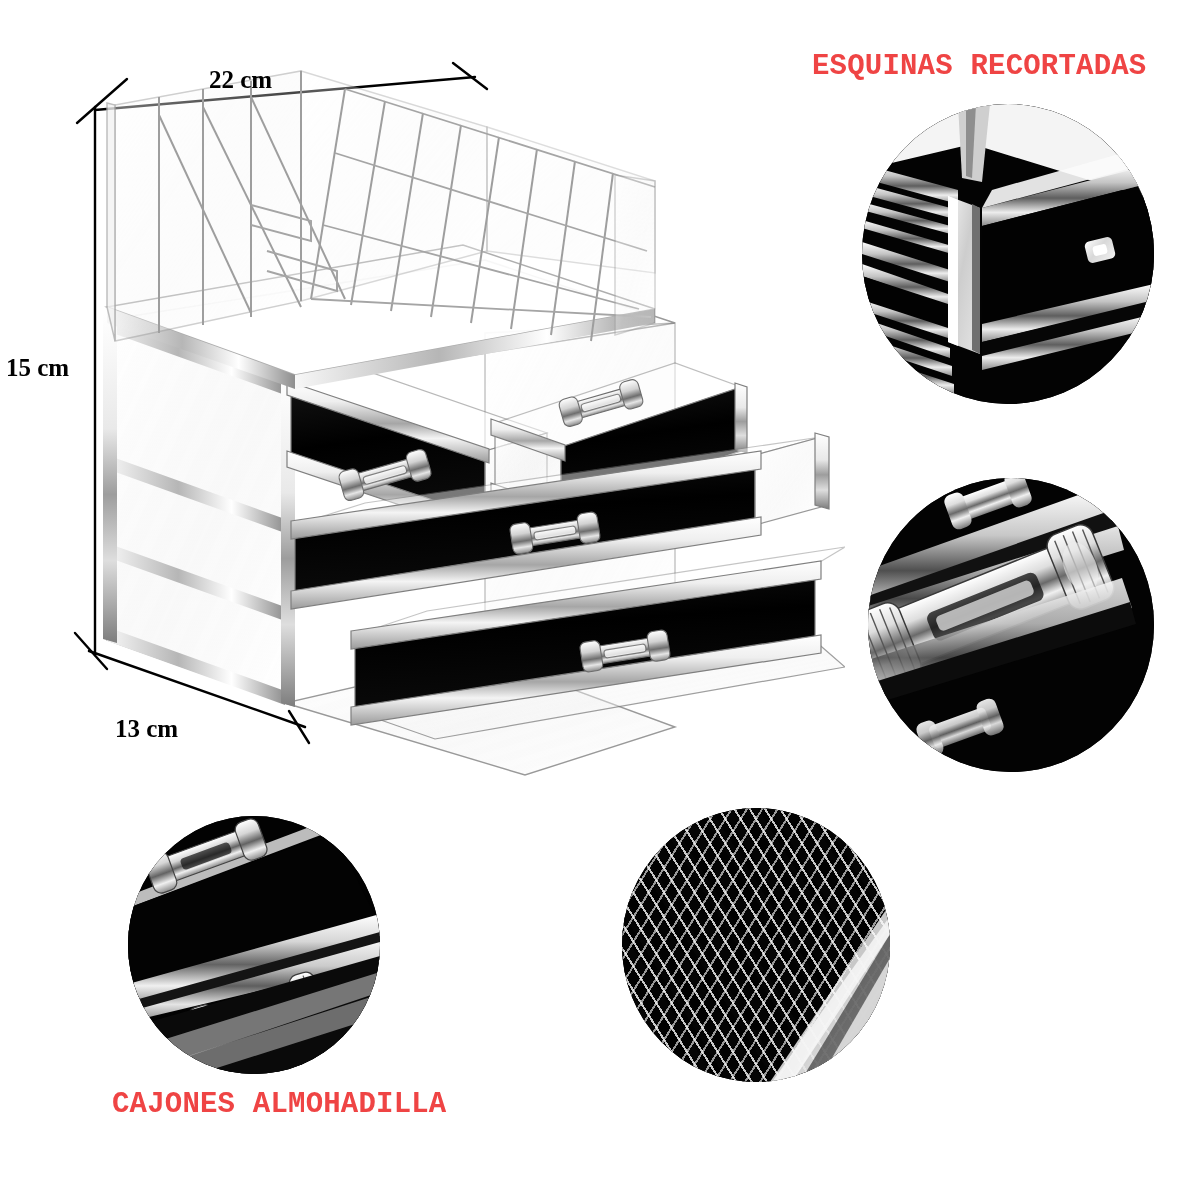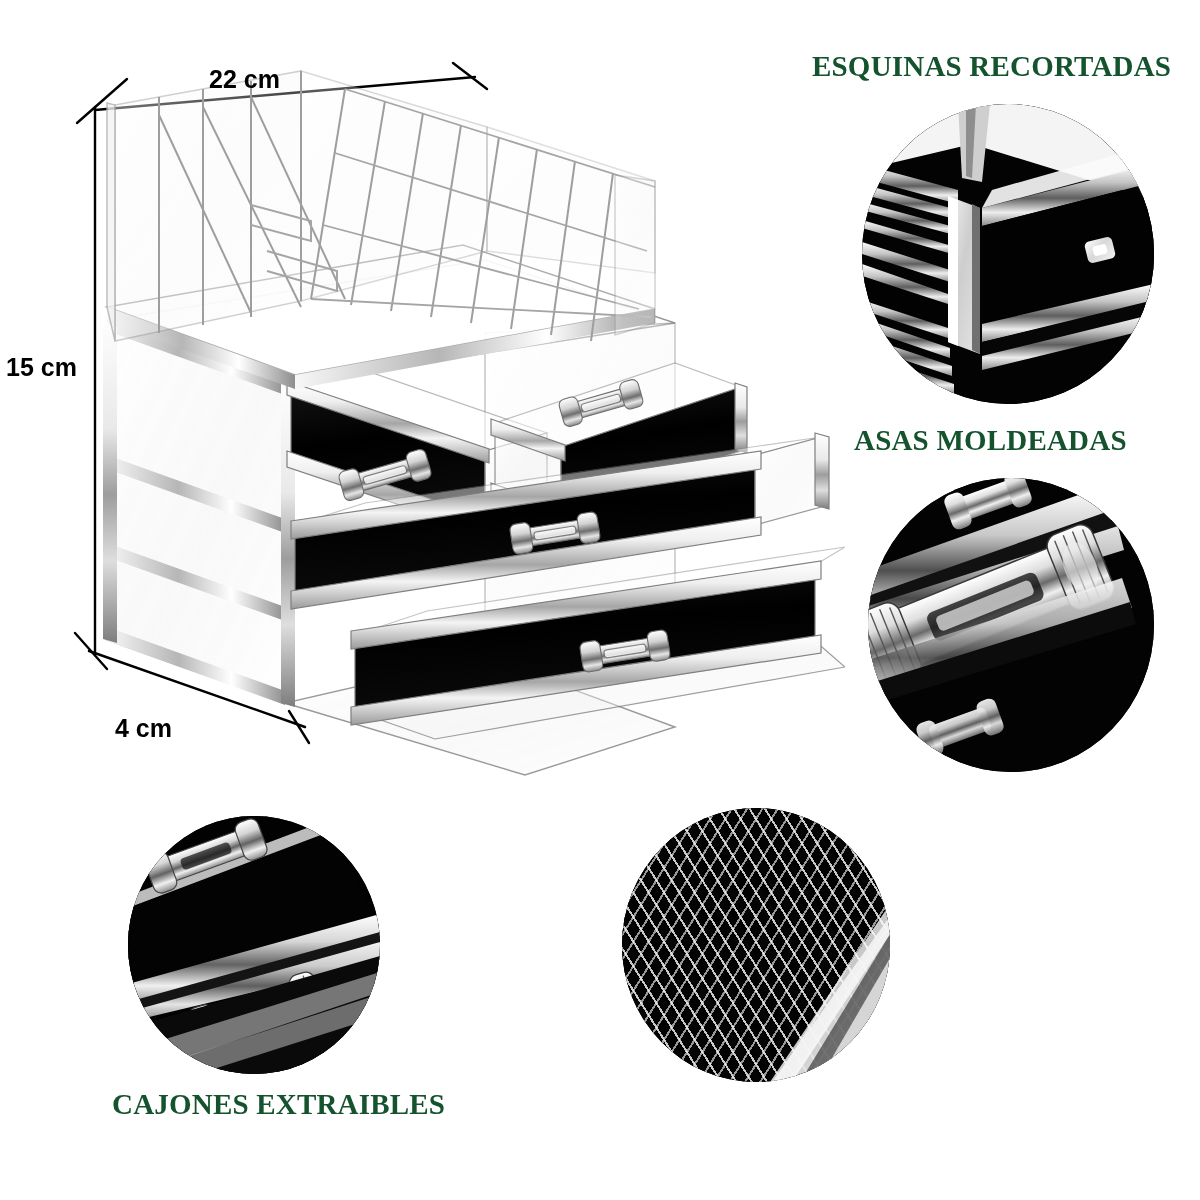--- a/index.html
+++ b/index.html
@@ -11,37 +11,37 @@
   }
   #page {
     position: relative;
     width: 1200px; height: 1200px;
     background: #ffffff;
   }
 
   
   .feature-title {
     position: absolute;
-    font-family: Liberation Serif, serif;
+    font-family: Liberation Mono, monospace;
     font-weight: bold;
-    color: #14532d;
+    color: #ef4444;
     letter-spacing: 0.2px;
     white-space: nowrap;
     line-height: 1;
     text-align: center;
   }
   #title-corners   { left: 812px;  top: 52px;   font-size: 29px; }
   #title-handles   { left: 854px;  top: 426px;  font-size: 29px; }
   #title-drawers   { left: 112px;  top: 1090px; font-size: 29px; }
   #title-meshpad   { left: 548px;  top: 1090px; font-size: 29px; }
 
   
   .dim-label {
     position: absolute;
-    font-family: Liberation Sans, sans-serif;
+    font-family: Liberation Serif, serif;
     font-weight: bold;
     color: #000000;
     font-size: 25px;
     white-space: nowrap;
     line-height: 1;
   }
   #dim-w { left: 209px; top: 67px;  }
   #dim-h { left: 6px;   top: 355px; }
   #dim-d { left: 115px; top: 716px; }
 
@@ -281,21 +281,21 @@
           <polyline points="212,196 282,216 282,236 212,216"></polyline>
         </g>
 
         <polygon points="600,126 600,268 560,280 560,120" fill="url(#gGlass)" opacity="0.45" stroke="#a0a0a0"></polygon>
       </g>
     </svg>
   </div>
 
   <div class="dim-label" id="dim-w">22 cm</div>
   <div class="dim-label" id="dim-h">15 cm</div>
-  <div class="dim-label" id="dim-d">4 cm</div>
+  <div class="dim-label" id="dim-d">13 cm</div>
 
   <div class="feature-title" id="title-corners">ESQUINAS RECORTADAS</div>
 
   <div class="detail-circle" id="circle-corners">
     <div class="detail-inner">
       <svg viewBox="0 0 292 300" width="292" height="300" xmlns="http://www.w3.org/2000/svg">
         <defs>
           <linearGradient id="cc-glass" x1="0" y1="0" x2="1" y2="1">
             <stop offset="0%" stop-color="#ffffff"></stop>
             <stop offset="45%" stop-color="#d8d8d8"></stop>
@@ -344,21 +344,20 @@
         <g transform="translate(238,146) rotate(-14)">
           <rect x="-14" y="-11" width="28" height="22" rx="5" fill="url(#cc-glass)"></rect>
           <rect x="-7" y="-5" width="14" height="10" rx="3" fill="#ffffff"></rect>
         </g>
 
         <polygon points="120,104 292,58 292,40 130,86" fill="#fbfbfb" opacity="0.9"></polygon>
       </svg>
     </div>
   </div>
 
-  <div class="feature-title" id="title-handles">ASAS MOLDEADAS</div>
 
   <div class="detail-circle" id="circle-handles">
     <div class="detail-inner">
       <svg viewBox="0 0 286 294" width="286" height="294" xmlns="http://www.w3.org/2000/svg">
         <defs>
           <linearGradient id="mh-bar" x1="0" y1="0" x2="0" y2="1">
             <stop offset="0%" stop-color="#ffffff"></stop>
             <stop offset="28%" stop-color="#dedede"></stop>
             <stop offset="52%" stop-color="#6a6a6a"></stop>
             <stop offset="72%" stop-color="#f0f0f0"></stop>
@@ -461,21 +460,21 @@
           </g>
         </g>
 
         <polygon points="0,212 252,140 252,258 0,258" fill="#0a0a0a"></polygon>
         <polygon points="28,226 252,156 252,176 38,248" fill="#cfcfcf" opacity="0.55"></polygon>
         <polygon points="60,240 252,178 252,200 70,258" fill="#e6e6e6" opacity="0.45"></polygon>
       </svg>
     </div>
   </div>
 
-  <div class="feature-title" id="title-drawers">CAJONES EXTRAIBLES</div>
+  <div class="feature-title" id="title-drawers">CAJONES ALMOHADILLA</div>
 
   <div class="detail-circle" id="circle-meshpad">
     <div class="detail-inner">
       <div class="mesh-pad"></div>
       <svg viewBox="0 0 268 274" width="268" height="274" xmlns="http://www.w3.org/2000/svg" style="position:absolute;inset:0">
         <defs>
           <linearGradient id="mp-glass" x1="0" y1="0" x2="1" y2="1">
             <stop offset="0%" stop-color="#ffffff"></stop>
             <stop offset="40%" stop-color="#c9c9c9"></stop>
             <stop offset="70%" stop-color="#f6f6f6"></stop>

